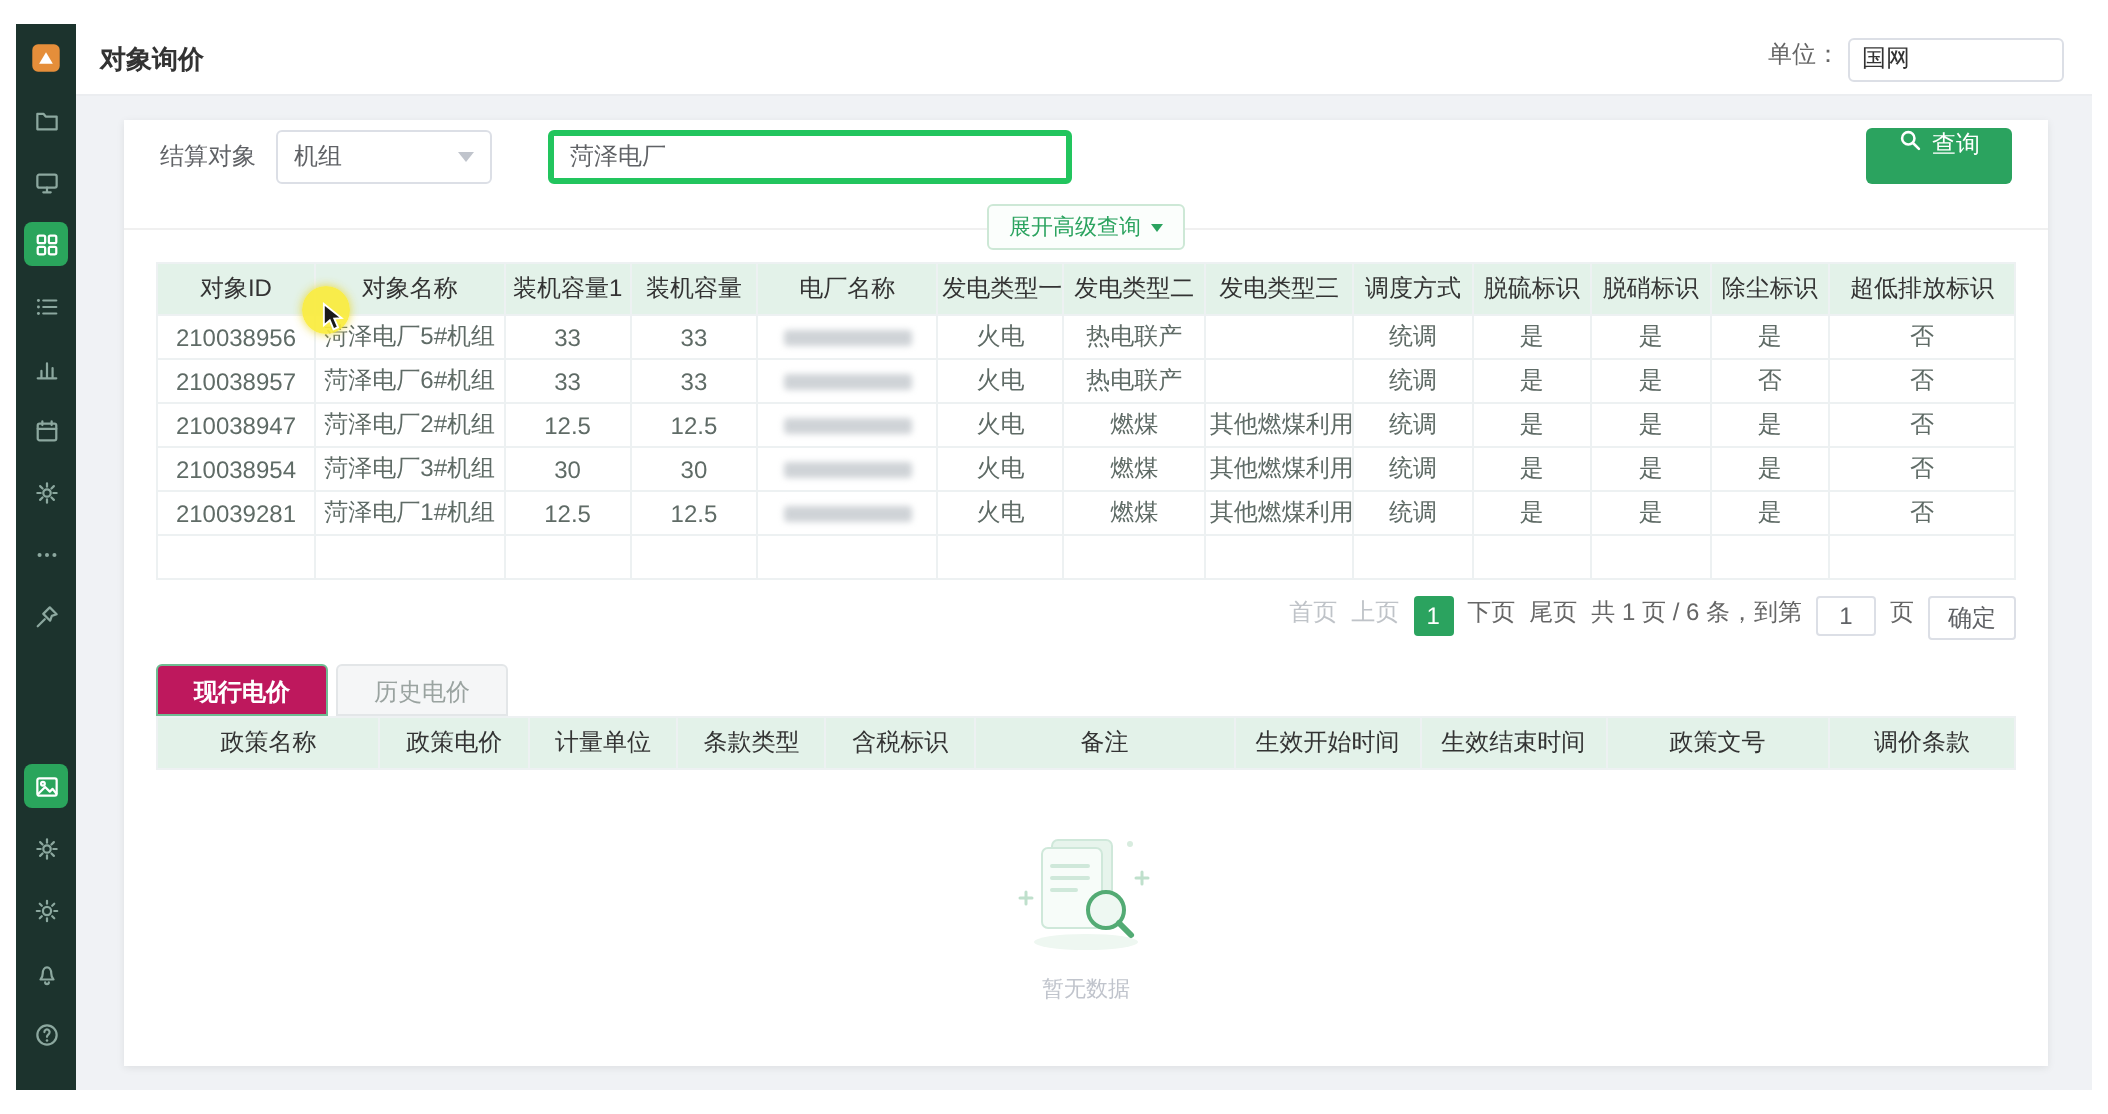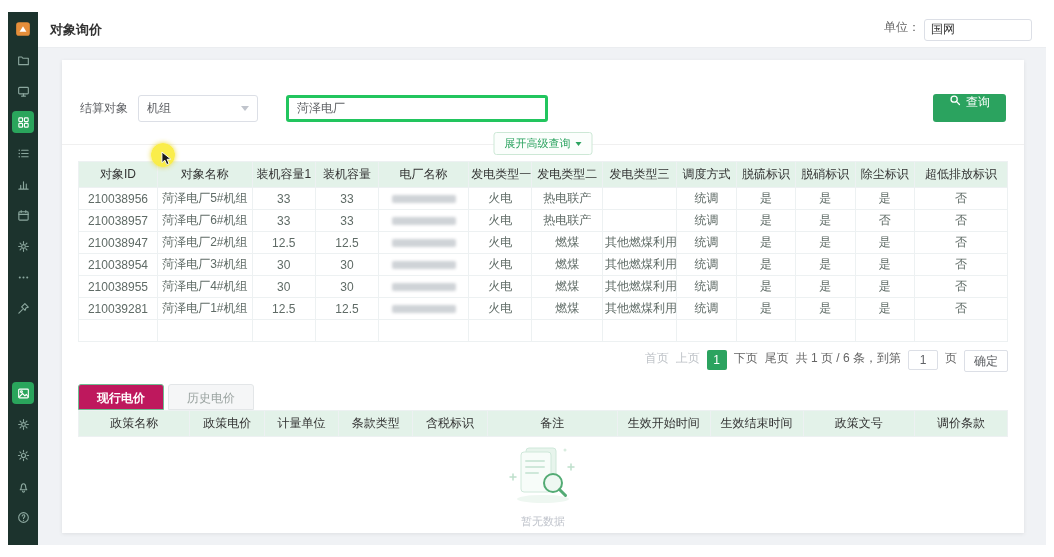--- a/index.html
+++ b/index.html
@@ -18,24 +18,24 @@
   .main { flex:1; display:flex; flex-direction:column; min-width:0; }
   .topbar { height:36px; background:#fff; border-bottom:1px solid #ebedf0; display:flex; align-items:center; justify-content:space-between; padding:0 14px 0 12px; flex:none; }
   .page-title { font-size:13px; color:#333; font-weight:600; }
   .unit-box { display:flex; align-items:flex-start; font-size:12px; color:#666; }
   .unit-box input { width:108px; height:22px; border:1px solid #dcdfe6; border-radius:3px; margin-left:4px; padding:0 6px; font-size:12px; color:#333; font-family:inherit; }
 
   .content { flex:1; padding:12px 22px 12px 24px; display:flex; flex-direction:column; min-height:0; }
   .panel { background:#fff; box-shadow:0 1px 4px rgba(0,0,0,.08); flex:1; display:flex; flex-direction:column; min-height:0; }
 
   
-  .filter-section { position:relative; padding:34px 18px 22px; border-bottom:1px solid #f0f0f0; flex:none; }
+  .filter-section { position:relative; padding:4px 18px 22px; border-bottom:1px solid #f0f0f0; flex:none; }
   .filter-row { display:flex; align-items:center; }
   .flabel { font-size:12px; color:#606266; margin-right:10px; }
-  .select { width:120px; height:27px; border:1px solid #dcdfe6; border-radius:3px; display:flex; align-items:center; justify-content:space-between; padding:0 8px; font-size:12px; color:#606266; margin-right:28px; cursor:pointer; background:#fff; }
+  .select { width:108px; height:27px; border:1px solid #dcdfe6; border-radius:3px; display:flex; align-items:center; justify-content:space-between; padding:0 8px; font-size:12px; color:#606266; margin-right:28px; cursor:pointer; background:#fff; }
   .caret { width:0; height:0; border-left:4px solid transparent; border-right:4px solid transparent; border-top:5px solid #c0c4cc; }
   .finput { width:262px; height:27px; border:3px solid #22c55e; border-radius:3px; padding:0 8px; font-size:12px; color:#606266; font-family:inherit; }
   .search-btn { margin-left:auto; height:28px; padding:0 16px; background:#2ba35f; border:none; border-radius:3px; color:#fff; font-size:12px; display:inline-flex; align-items:flex-start; gap:5px; cursor:pointer; font-family:inherit; }
   .adv-toggle { position:absolute; left:50%; bottom:-11px; transform:translateX(-50%); background:#fbfefc; border:1px solid #cde8d6; border-radius:3px; color:#2ba35f; font-size:11px; padding:3px 10px; display:inline-flex; align-items:center; gap:5px; cursor:pointer; white-space:nowrap; }
   .adv-toggle .caret { border-top-color:#2ba35f; border-left-width:3.5px; border-right-width:3.5px; border-top-width:4.5px; }
 
   
   .results-section { padding:16px 16px 8px; flex:1; display:flex; flex-direction:column; min-height:0; overflow:hidden; }
   .section-title { font-size:13px; color:#333; font-weight:600; margin-bottom:10px; }
   table { width:100%; border-collapse:collapse; table-layout:fixed; }
@@ -296,35 +296,20 @@
                   <td>火电</td>
                   <td>燃煤</td>
                   <td>其他燃煤利用</td>
                   <td>统调</td>
                   <td>是</td>
                   <td>是</td>
                   <td>是</td>
                   <td>否</td>
                 </tr>
                 <tr>
-                  <td>210038955</td>
-                  <td>菏泽电厂4#机组</td>
-                  <td>30</td>
-                  <td>30</td>
-                  <td><span class="masked-bar"></span></td>
-                  <td>火电</td>
-                  <td>燃煤</td>
-                  <td>其他燃煤利用</td>
-                  <td>统调</td>
-                  <td>是</td>
-                  <td>是</td>
-                  <td>是</td>
-                  <td>否</td>
-                </tr>
-                <tr>
                   <td>210039281</td>
                   <td>菏泽电厂1#机组</td>
                   <td>12.5</td>
                   <td>12.5</td>
                   <td><span class="masked-bar"></span></td>
                   <td>火电</td>
                   <td>燃煤</td>
                   <td>其他燃煤利用</td>
                   <td>统调</td>
                   <td>是</td>

